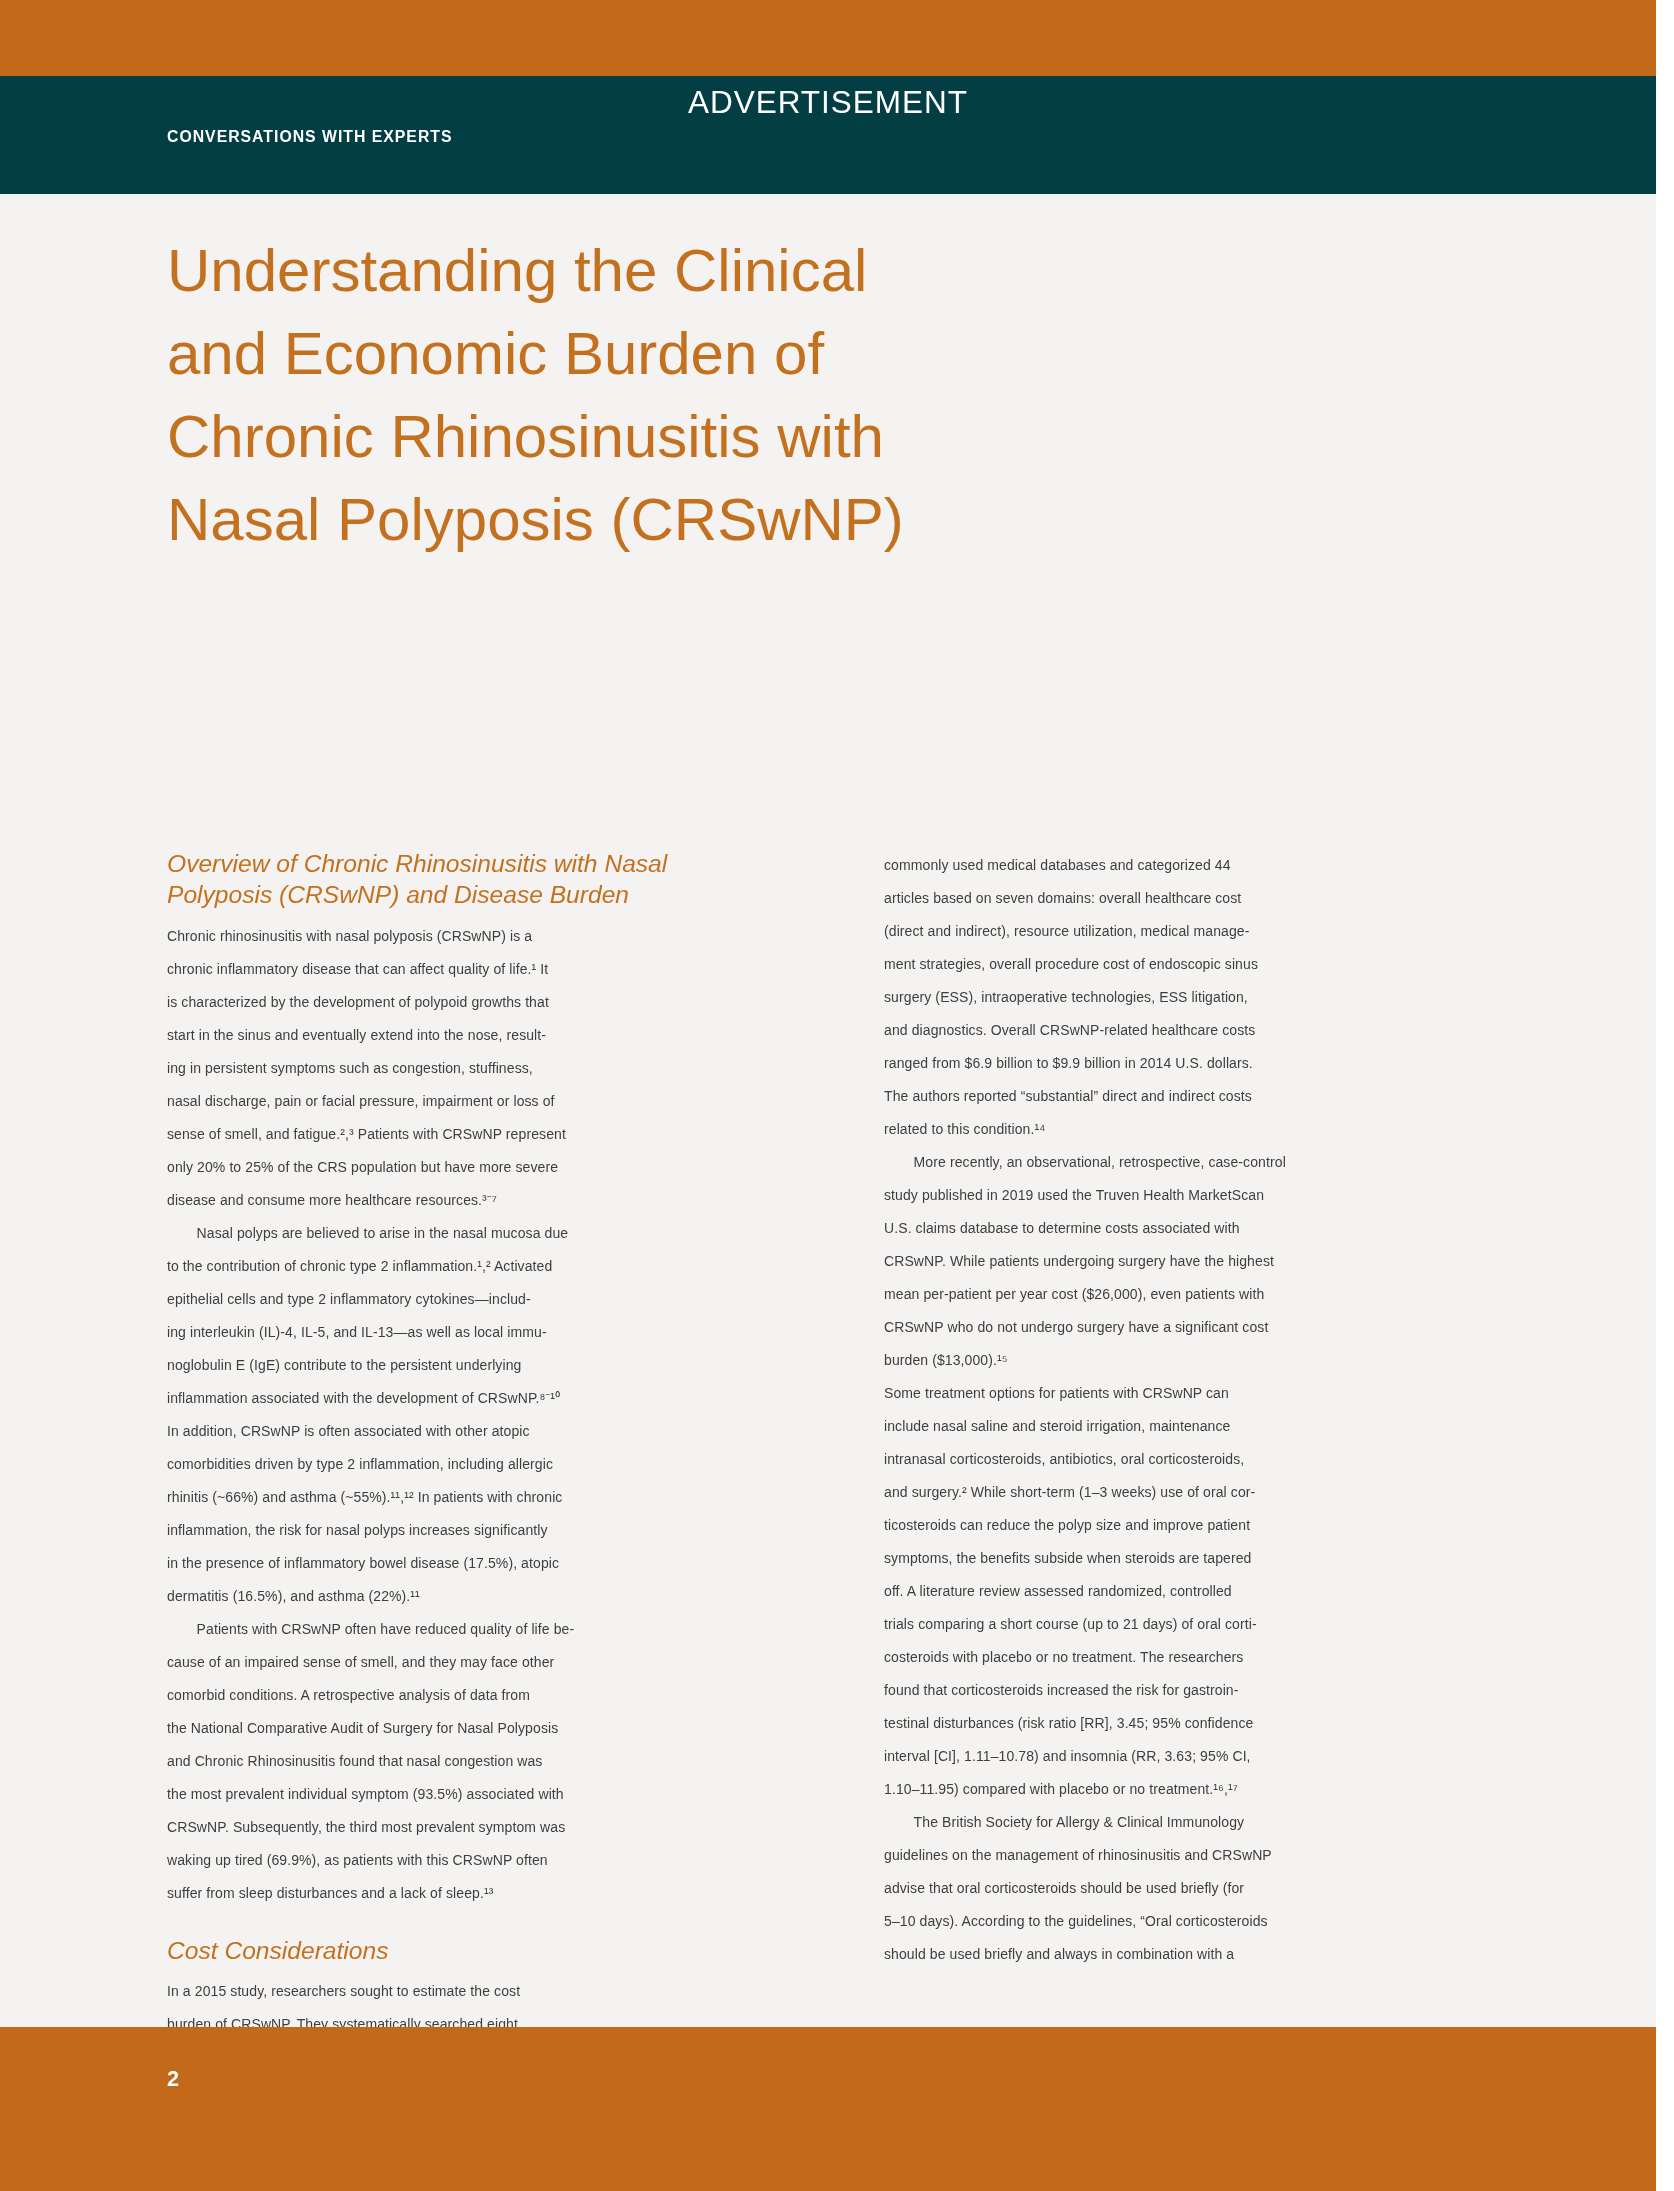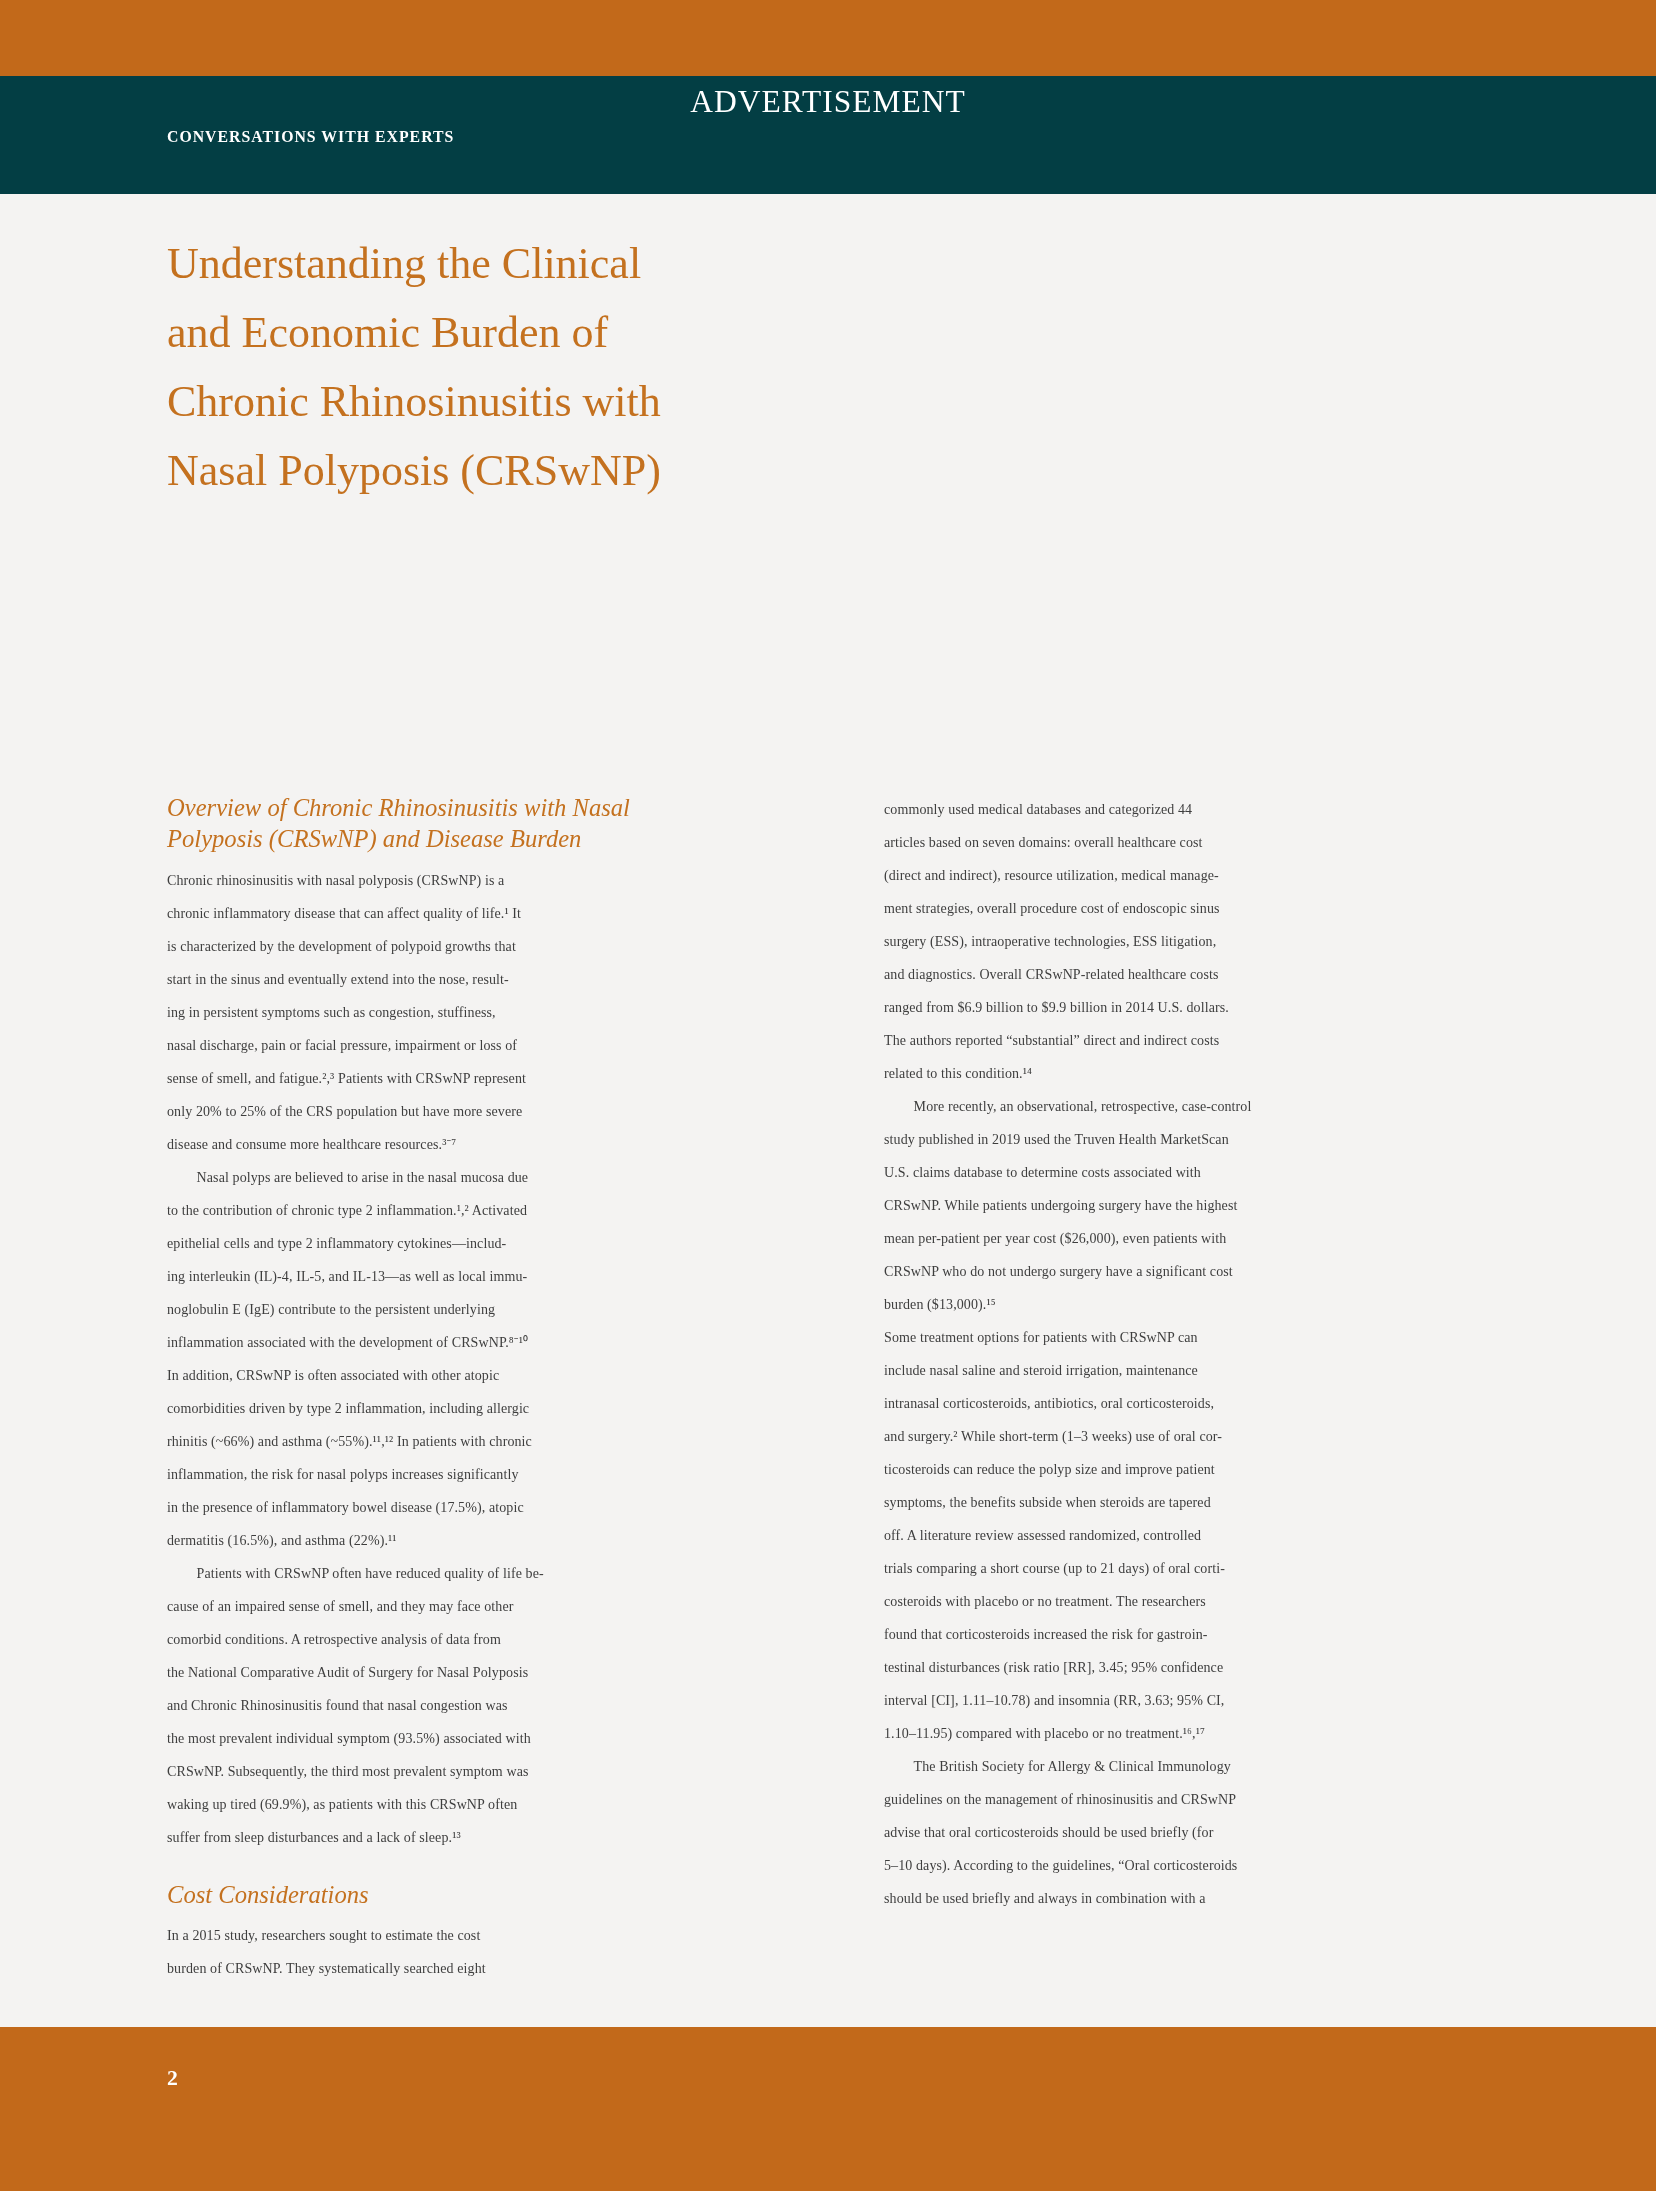--- a/index.html
+++ b/index.html
@@ -1,21 +1,21 @@
 <!DOCTYPE html>
 <html style="--accent: #C2691A; --teal: #033E44; --heading-orange: #C4711F; --body-color: #3E3E3E; --bg: #F4F3F2;"><head>
 <meta charset="utf-8">
 <style>
   html,body { margin:0; padding:0; }
   .page {
     position: relative;
     width: 1656px;
     height: 2192px;
     background: var(--bg, #F4F3F2);
-    font-family: Liberation Serif, serif;
+    font-family: Liberation Sans, sans-serif;
     overflow: hidden;
   }
   .topbar {
     height: 76px;
     background: var(--accent, #C2691A);
   }
   .teal-band {
     position: relative;
     height: 118px;
     background: var(--teal, #033E44);
@@ -35,22 +35,22 @@
     color: #ffffff;
     font-size: 15.8px;
     font-weight: 700;
     letter-spacing: 1px;
   }
   .content {
     padding: 0 167px;
   }
   .page-title {
     margin: 35px 0 0 0;
-    font-size: 44px;
-    line-height: 69px;
+    font-size: 60px;
+    line-height: 83px;
     font-weight: 300;
     color: var(--heading-orange, #C4711F);
     white-space: pre-line;
   }
   .columns {
     display: flex;
     gap: 77px;
     margin-top: 288px;
   }
   .col {

